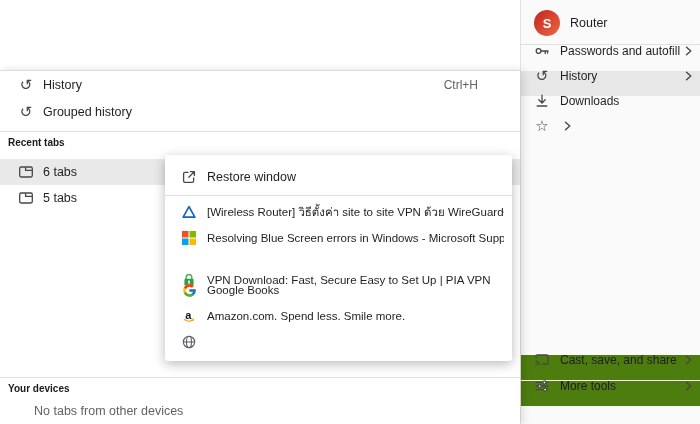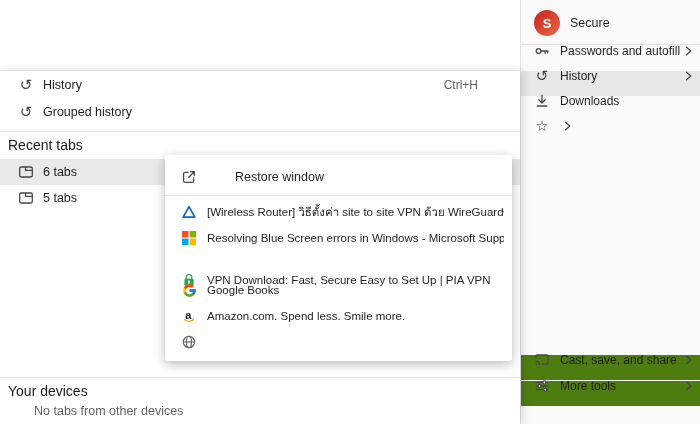--- a/index.html
+++ b/index.html
@@ -30,47 +30,47 @@
   .history-panel{position:absolute;left:0;top:70px;width:520px;height:354px;background:#fff;
                  border-top:1px solid #dcdcdc;box-shadow:3px 0 8px rgba(0,0,0,0.12);z-index:10;}
   .hp-item{position:absolute;left:0;width:100%;height:27px;display:flex;align-items:center;
            padding:0 42px 0 18px;box-sizing:border-box;font-size:12.5px;cursor:pointer;}
   .hp-item.highlighted{background:#e9e9e9;}
   .hp-icon{width:16px;height:16px;display:flex;align-items:center;justify-content:center;
            margin-right:9px;flex:none;color:#474747;}
   .hp-label{flex:1;white-space:nowrap;overflow:hidden;}
   .hp-shortcut{flex:none;color:#5f6368;font-size:12px;margin-left:27px;}
   .hp-divider{position:absolute;left:0;width:100%;height:1px;background:#e0e0e0;}
-  .hp-header{position:absolute;left:8px;font-size:14px;font-weight:normal;color:#1a1a1a;}
+  .hp-header{position:absolute;left:8px;font-size:10px;font-weight:bold;color:#1a1a1a;}
   .hp-empty{position:absolute;left:34px;font-size:12.5px;color:#5f6368;}
 
   
   .tabs-panel{position:absolute;left:165px;top:155px;width:347px;height:206px;background:#fff;
               border-radius:3px;box-shadow:0 3px 12px rgba(0,0,0,0.28);z-index:20;}
   .tp-restore{position:absolute;left:0;top:8px;width:100%;height:28px;display:flex;align-items:center;
               padding:0 10px 0 16px;box-sizing:border-box;font-size:12.5px;cursor:pointer;}
   .tp-divider{position:absolute;left:0;top:40px;width:100%;height:1px;background:#e0e0e0;}
   .tp-item{position:absolute;left:0;width:100%;height:26px;display:flex;align-items:center;
            padding:0 8px 0 16px;box-sizing:border-box;font-size:11.5px;cursor:pointer;}
   .tp-icon,.tp-fav{width:16px;height:16px;display:flex;align-items:center;justify-content:center;
                    margin-right:10px;flex:none;}
-  .tp-label{white-space:nowrap;margin-left:28px;}
+  .tp-label{white-space:nowrap;}
   .tp-title{white-space:nowrap;overflow:hidden;flex:1;}
 </style>
 </head>
 <body>
 
 <div class="screen">
 
   <aside class="main-menu">
     <div class="profile-row">
       <span class="avatar">
         <span>S</span>
       </span>
-      <span class="profile-name">Secure</span>
+      <span class="profile-name">Router</span>
     </div>
     <div class="mm-divider"></div>
 
     <div class="menu-item" style="top:46px">
       <span class="mi-icon">
         <svg width="16" height="16" viewBox="0 0 16 16">
             <circle cx="4.6" cy="8" r="2.4" fill="none" stroke="#474747" stroke-width="1.3"></circle>
             <path d="M7 8 H14 M11.2 8 V10.6 M13.6 8 V10" fill="none" stroke="#474747" stroke-width="1.3" stroke-linecap="round"></path>
           </svg>
       </span>

